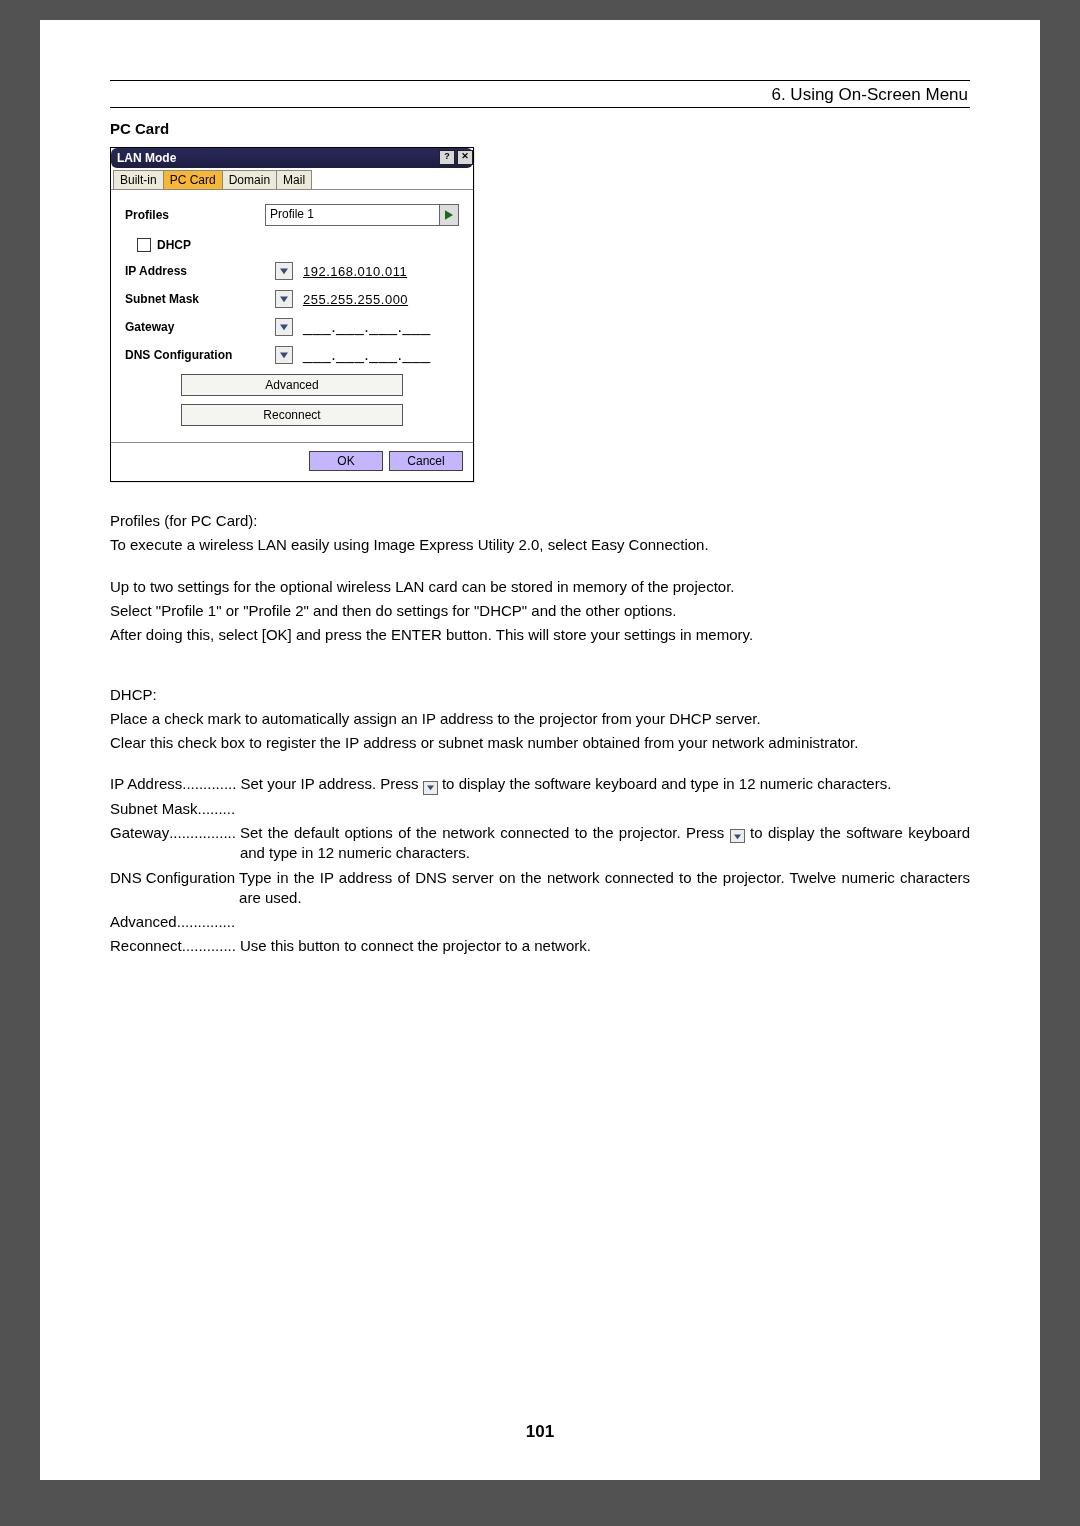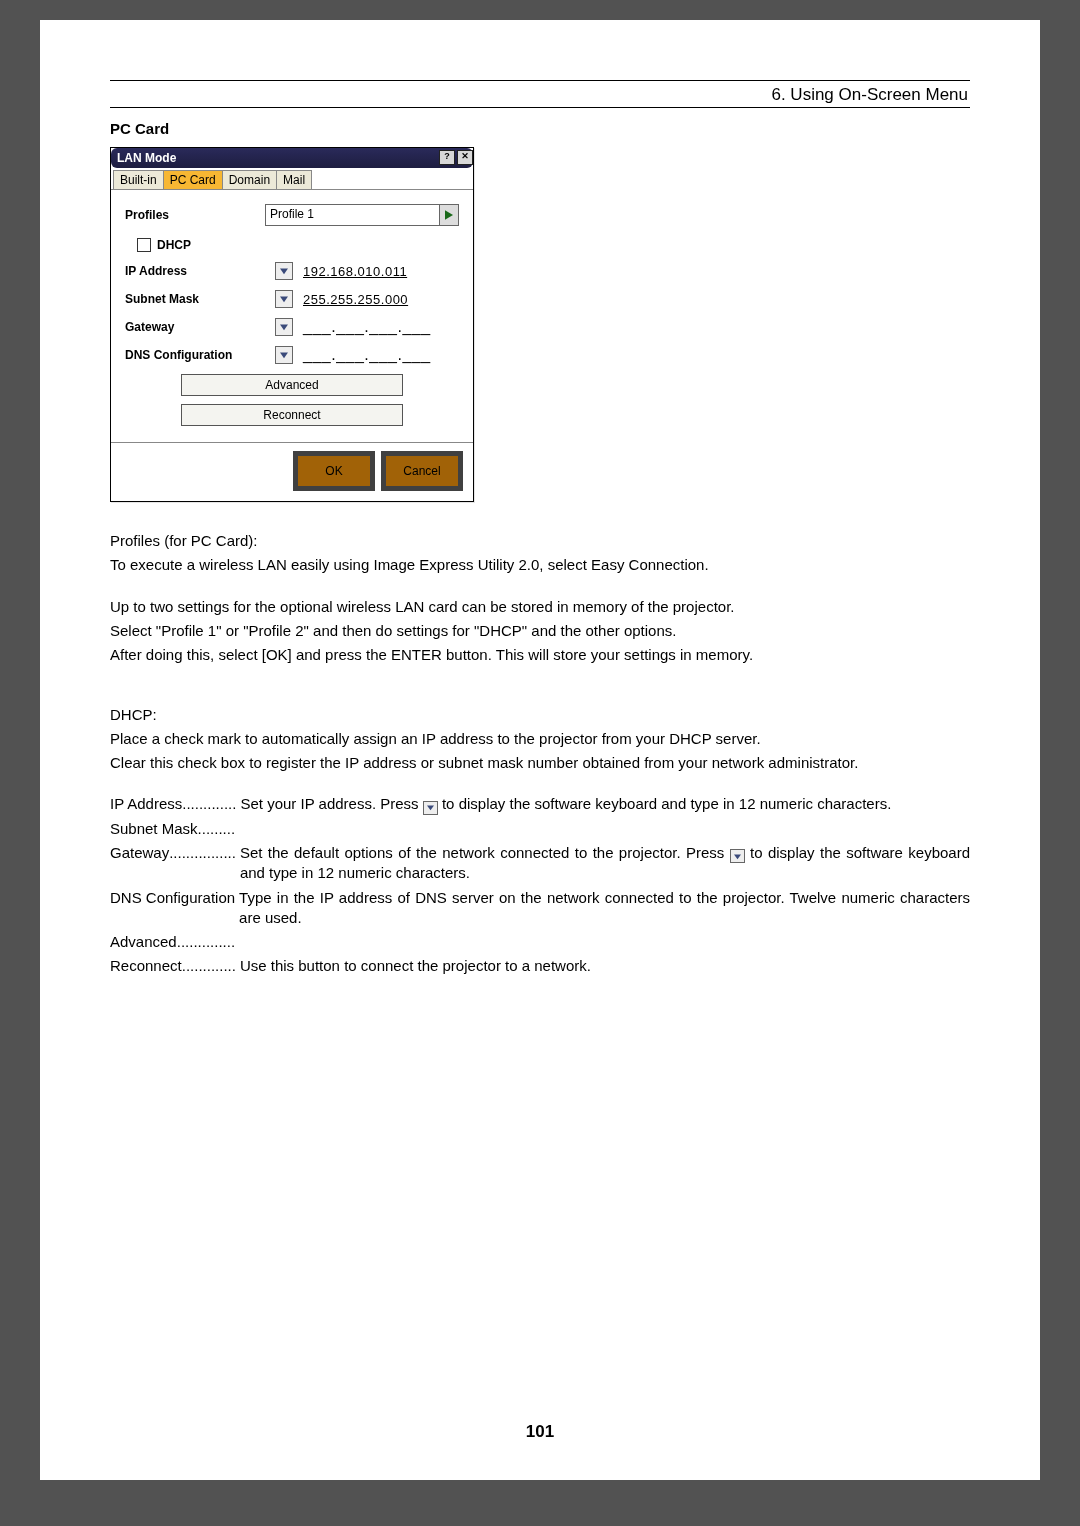--- a/index.html
+++ b/index.html
@@ -183,23 +183,23 @@
     font-size: 12px;
   }
   .dialog-footer {
     display: flex;
     justify-content: flex-end;
     gap: 6px;
     padding: 8px 10px 10px 10px;
     border-top: 1px solid #888;
   }
   .dlg-btn {
-    border: 5px solid #404040;
-    padding: 8px 12px;
-    background: #a16207;
+    border: 1px solid #404040;
+    padding: 2px 12px;
+    background: #c4b5fd;
     font-size: 12px;
     min-width: 48px;
     text-align: center;
   }
 
   
   .body-text {
     font-size: 15px;
     line-height: 1.4;
   }

